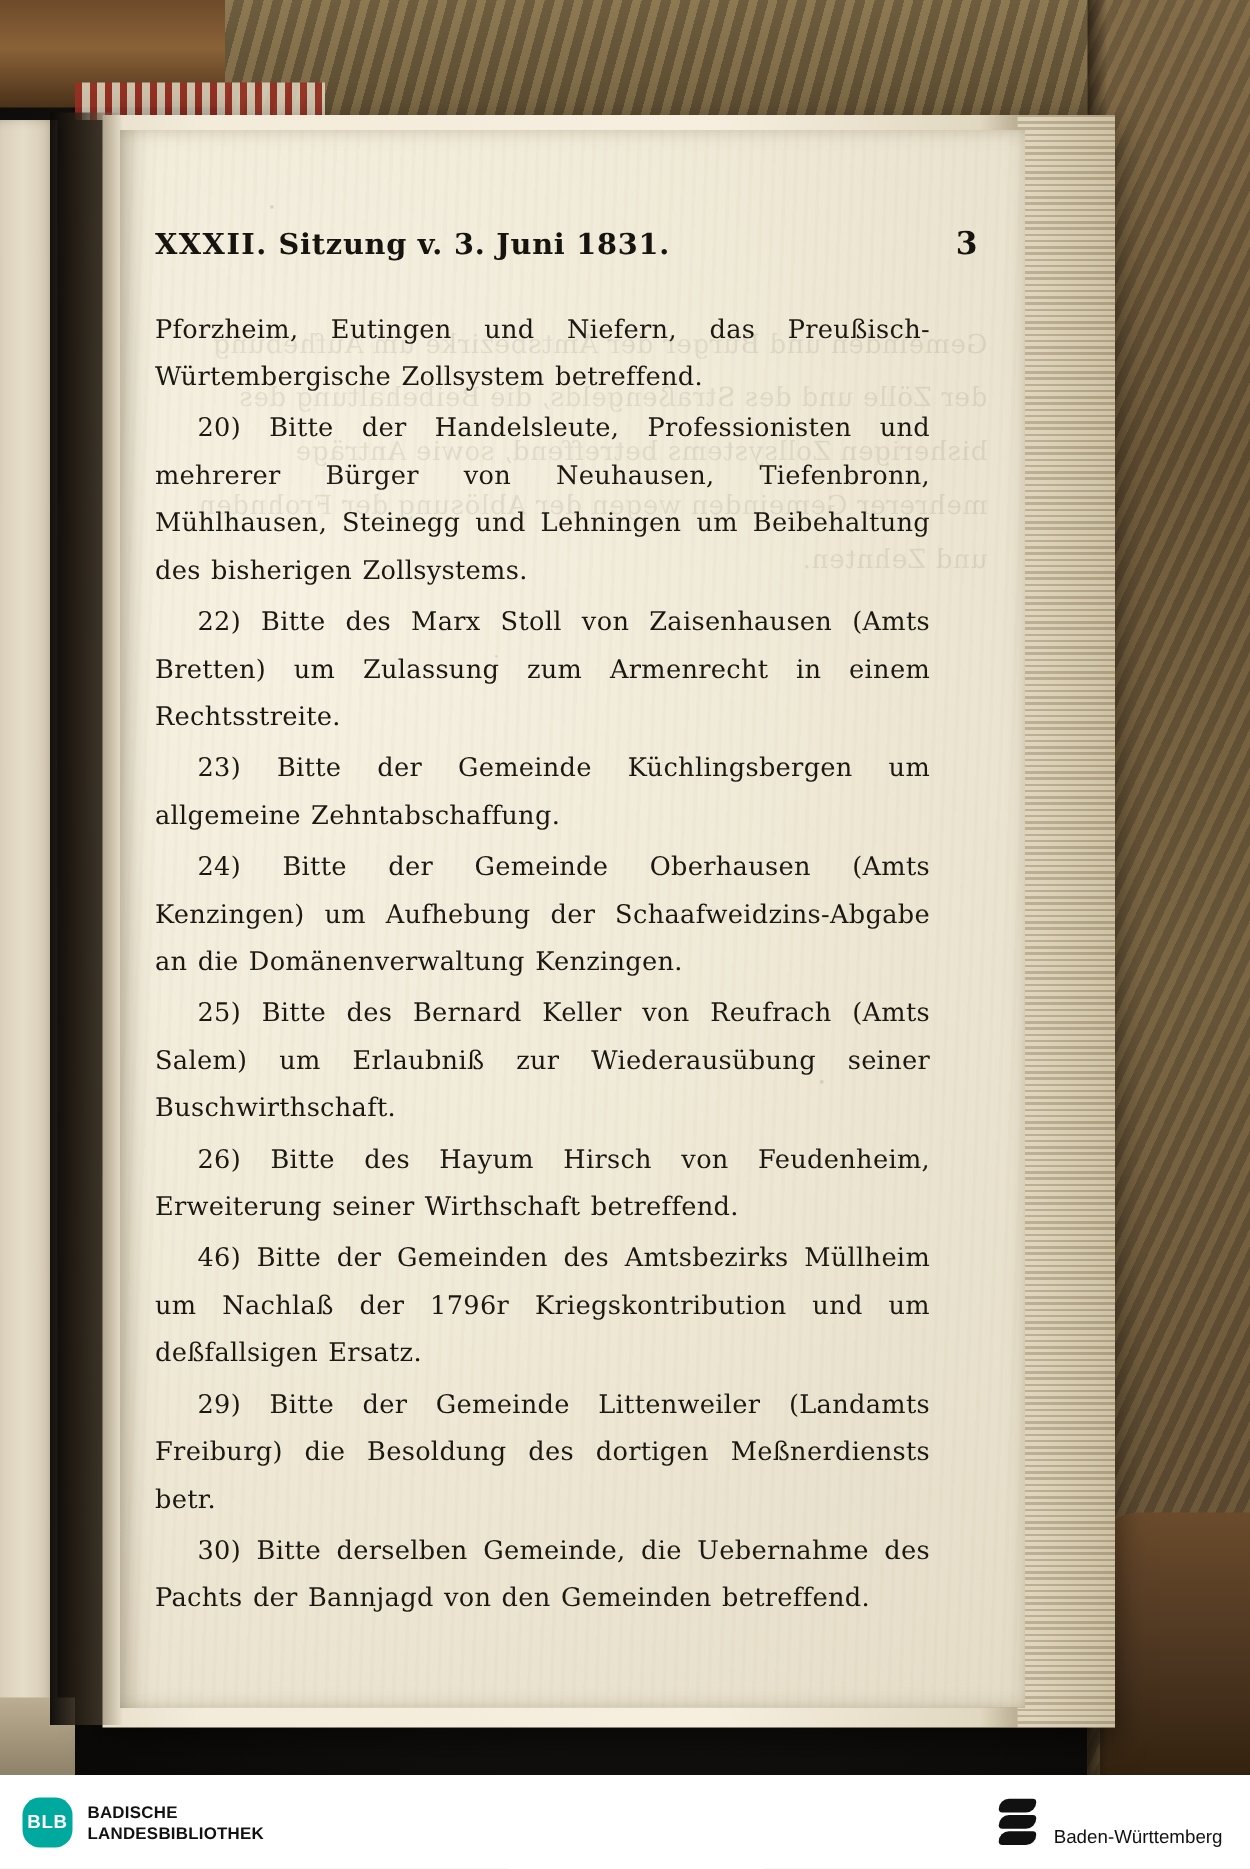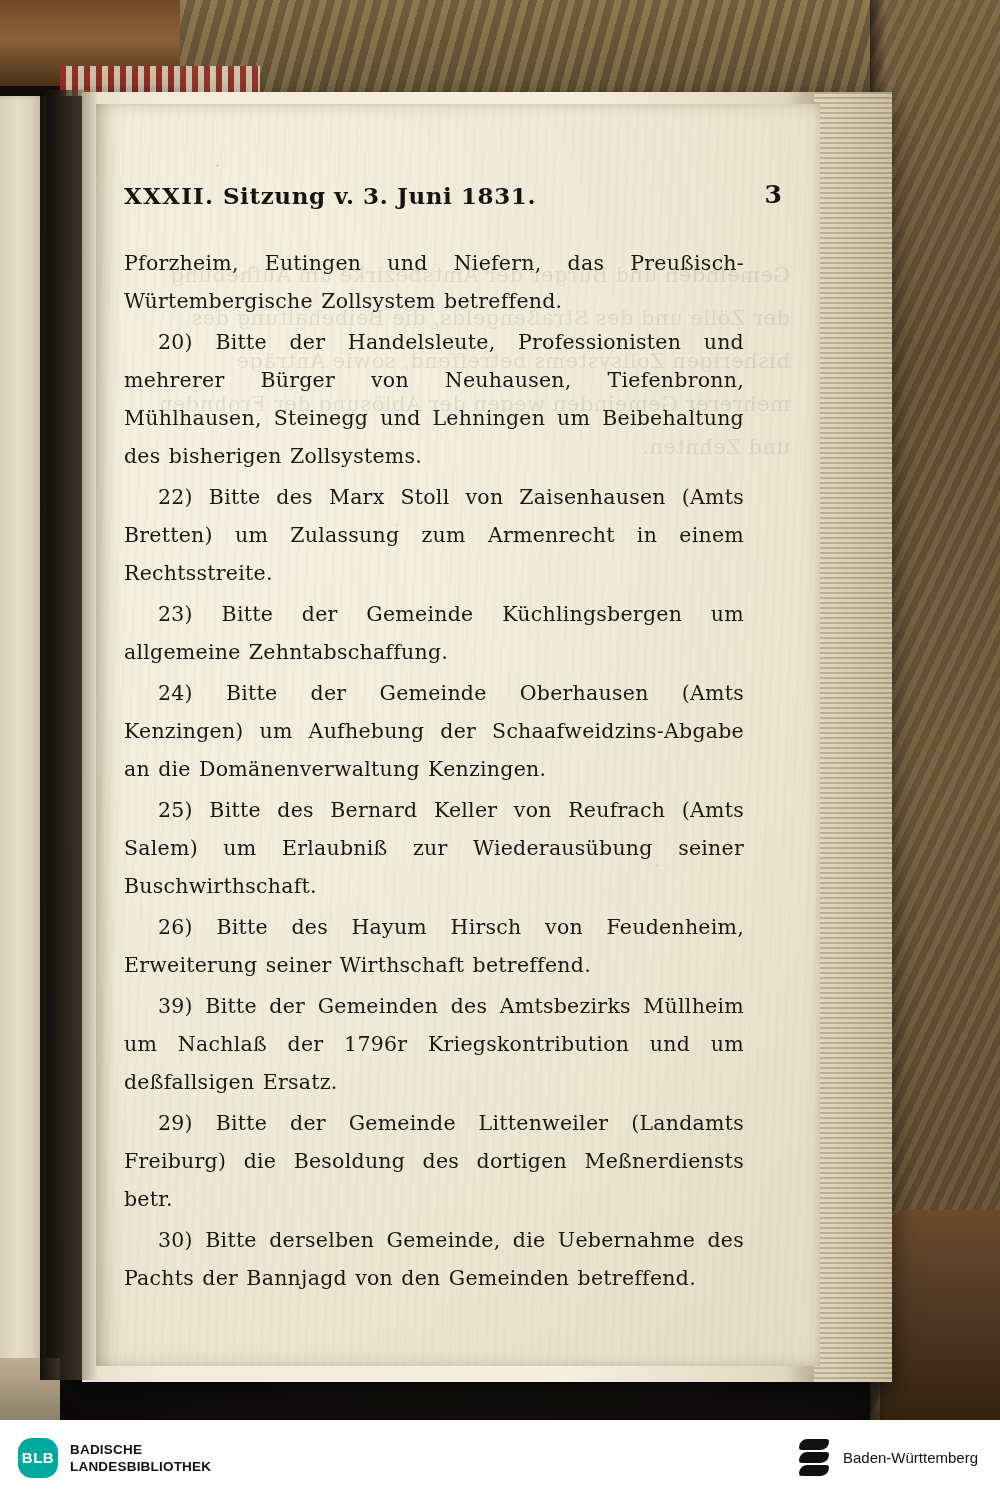--- a/index.html
+++ b/index.html
@@ -246,21 +246,21 @@
   .blb-text {
     font-family: "Liberation Sans", sans-serif;
     font-size: 13.5px;
     font-weight: bold;
     line-height: 17px;
     color: #111;
     letter-spacing: .2px;
   }
   .bw {
     display: flex;
-    align-items: center;
+    align-items: flex-end;
     gap: 12px;
     padding-right: 4px;
   }
   .bw-text {
     font-family: "Liberation Sans", sans-serif;
     font-size: 15px;
     color: #111;
   }
   .griffin {
     width: 34px; height: 40px;
@@ -313,21 +313,21 @@
         <span class="head-page">3</span>
       </div>
 
       <p class="para first">Pforzheim, Eutingen und Niefern, das Preußisch-Würtembergische Zollsystem betreffend.</p>
       <p class="para indent">20) Bitte der Handelsleute, Professionisten und mehrerer Bürger von Neuhausen, Tiefenbronn, Mühlhausen, Steinegg und Lehningen um Beibehaltung des bisherigen Zollsystems.</p>
       <p class="para indent">22) Bitte des Marx Stoll von Zaisenhausen (Amts Bretten) um Zulassung zum Armenrecht in einem Rechtsstreite.</p>
       <p class="para indent">23) Bitte der Gemeinde Küchlingsbergen um allgemeine Zehntabschaffung.</p>
       <p class="para indent">24) Bitte der Gemeinde Oberhausen (Amts Kenzingen) um Aufhebung der Schaafweidzins-Abgabe an die Domänenverwaltung Kenzingen.</p>
       <p class="para indent">25) Bitte des Bernard Keller von Reufrach (Amts Salem) um Erlaubniß zur Wiederausübung seiner Buschwirthschaft.</p>
       <p class="para indent">26) Bitte des Hayum Hirsch von Feudenheim, Erweiterung seiner Wirthschaft betreffend.</p>
-      <p class="para indent">39) Bitte der Gemeinden des Amtsbezirks Müllheim um Nachlaß der 1796r Kriegskontribution und um deßfallsigen Ersatz.</p>
+      <p class="para indent">46) Bitte der Gemeinden des Amtsbezirks Müllheim um Nachlaß der 1796r Kriegskontribution und um deßfallsigen Ersatz.</p>
       <p class="para indent">29) Bitte der Gemeinde Littenweiler (Landamts Freiburg) die Besoldung des dortigen Meßnerdiensts betr.</p>
       <p class="para indent">30) Bitte derselben Gemeinde, die Uebernahme des Pachts der Bannjagd von den Gemeinden betreffend.</p>
 
     </div>
   </div>
 </div>
 
 <div class="footer">
   <div class="blb">
     <div class="blb-logo">BLB</div>

